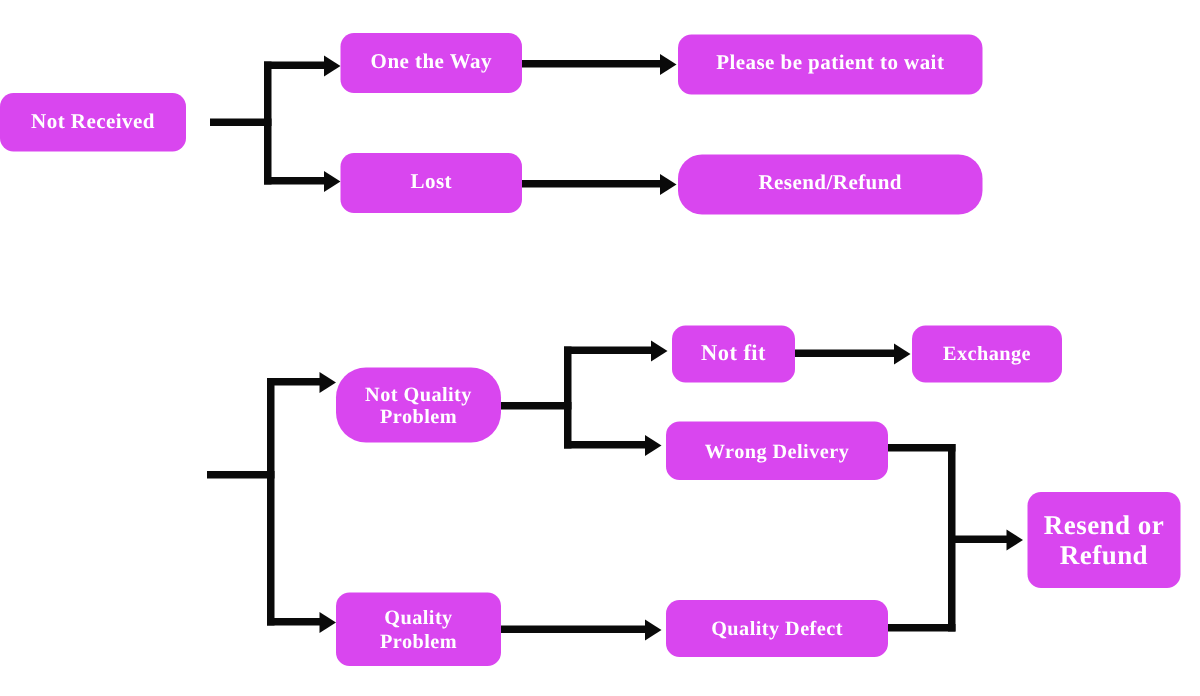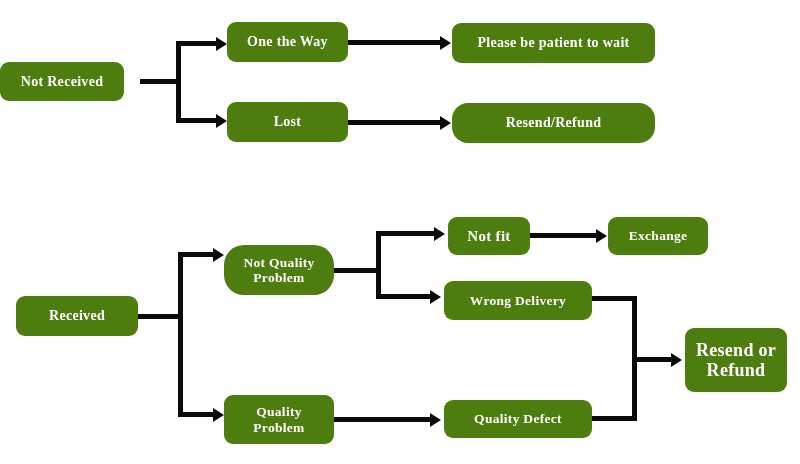--- a/index.html
+++ b/index.html
@@ -15,21 +15,21 @@
     overflow: hidden;
   }
   #flow-root {
     position: relative;
     width: 800px;
     height: 464px;
     background: #ffffff;
   }
   .node {
     position: absolute;
-    background: #4d7c0f;
+    background: #d946ef;
     color: #ffffff;
     border-radius: 9px;
     display: flex;
     align-items: center;
     justify-content: center;
     text-align: center;
     font-weight: bold;
     font-family: "Liberation Serif", "DejaVu Serif", serif;
     letter-spacing: 0.3px;
     line-height: 1.12;
@@ -86,23 +86,20 @@
     <span>Lost</span>
   </div>
 
   <div class="edge h" style="left:348px; top:120px; width:92px;"></div>
   <div class="arrowhead" style="left:440px; top:115.5px;"></div>
 
   <div class="node" style="left:452px; top:103px; width:203px; height:40px; font-size:14px;border-radius:16px;">
     <span>Resend/Refund</span>
   </div>
 
-  <div class="node" style="left:16px; top:296px; width:122px; height:40px; font-size:14px;">
-    <span>Received</span>
-  </div>
 
   <div class="edge h" style="left:138px; top:314px; width:45px;"></div>
 
   <div class="edge v" style="left:178px; top:252px; height:165px;"></div>
 
   <div class="edge h" style="left:178px; top:252px; width:39px;"></div>
   <div class="arrowhead" style="left:213px; top:247.5px;"></div>
 
   <div class="edge h" style="left:178px; top:412px; width:39px;"></div>
   <div class="arrowhead" style="left:213px; top:407.5px;"></div>

